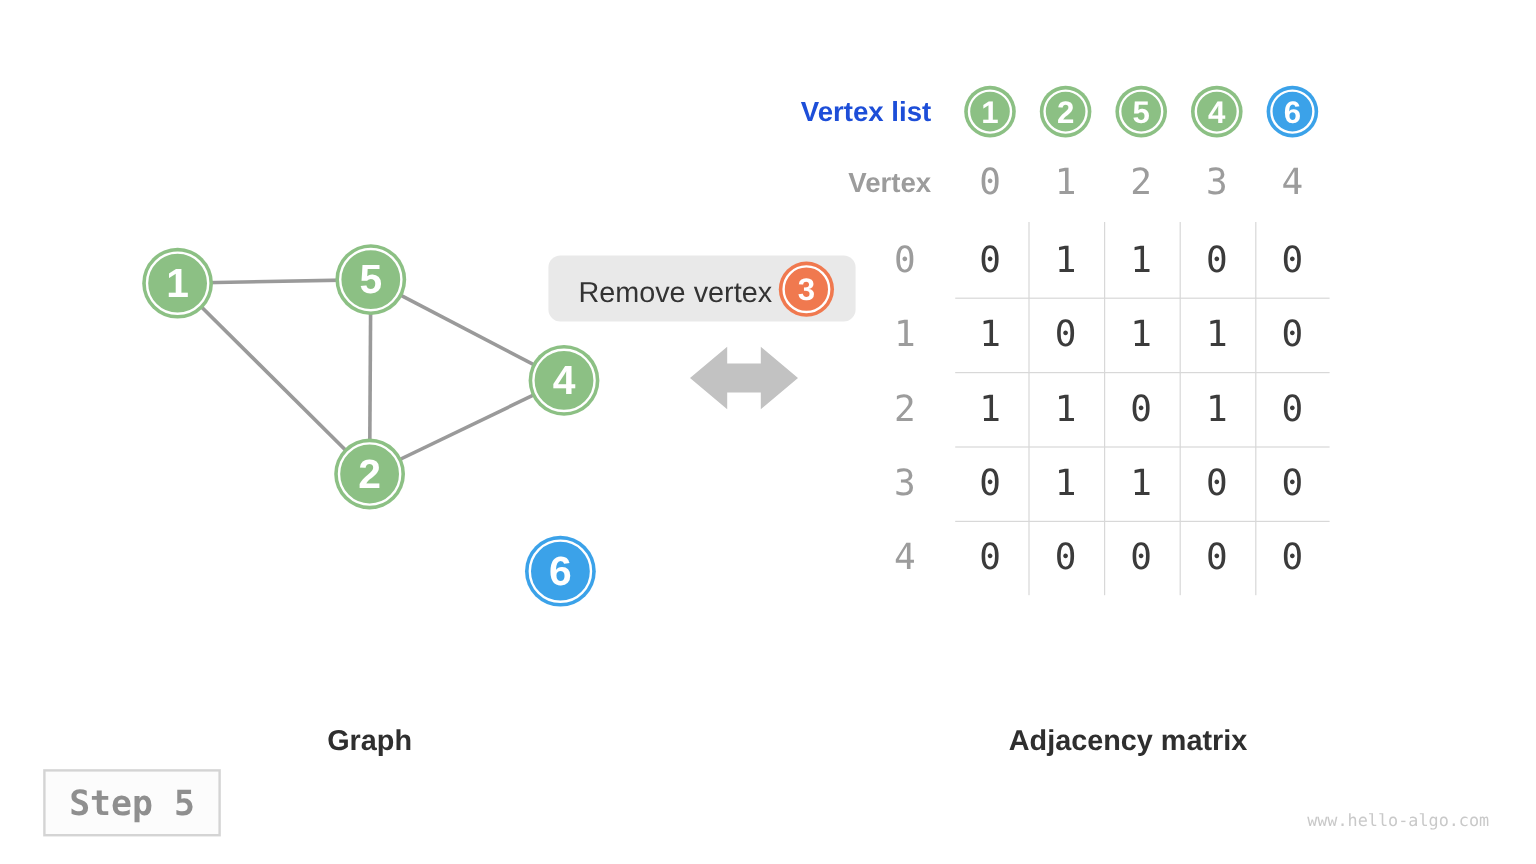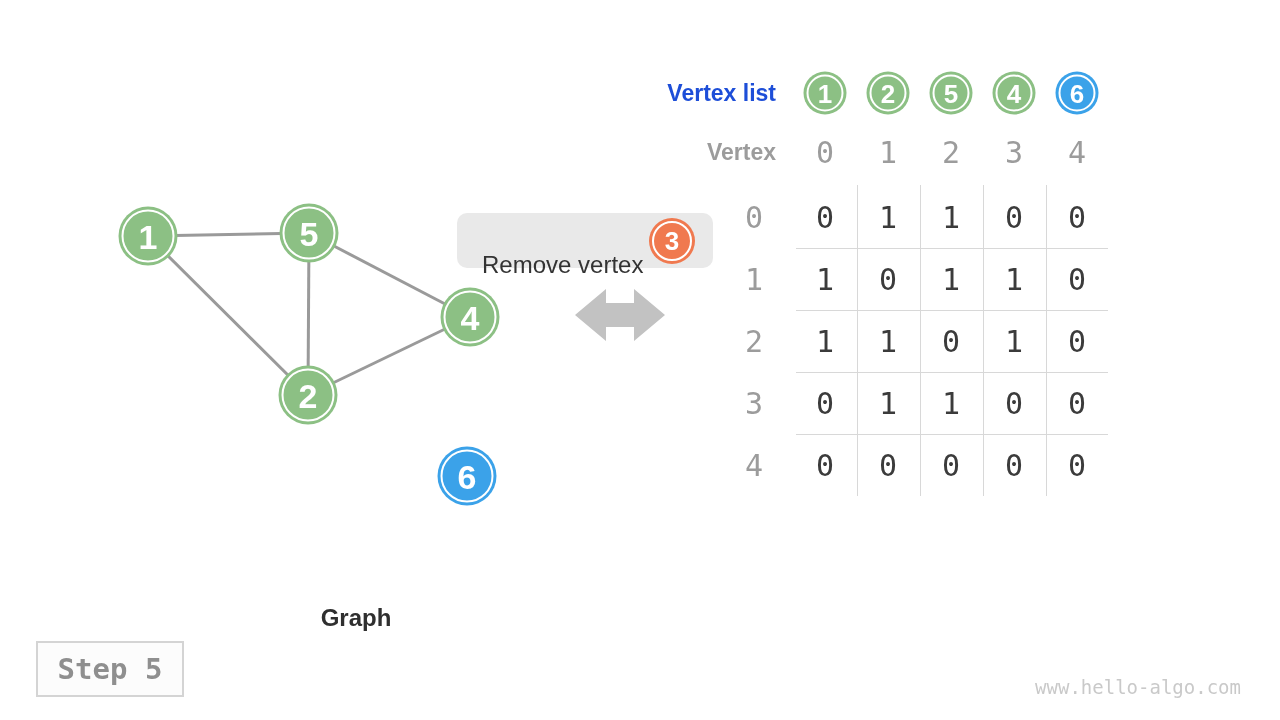--- a/index.html
+++ b/index.html
@@ -17,48 +17,48 @@
   }
   .cell{
     position:absolute;transform:translate(-50%,-50%);
     font-family:"DejaVu Sans Mono","Liberation Mono",monospace;
     font-size:30px;white-space:nowrap;line-height:1.1;
   }
   .gline{position:absolute;background:#d8d8d8;}
   
   .title{
     position:absolute;transform:translateX(-50%);
-    font-size:24px;font-weight:bold;color:#2f2f2f;white-space:nowrap;margin-left:48px;
+    font-size:24px;font-weight:bold;color:#2f2f2f;white-space:nowrap;
   }
   .side-label{
     position:absolute;text-align:right;font-weight:bold;font-size:23px;
     white-space:nowrap;line-height:27px;
   }
   
   #pill{
     position:absolute;left:457px;top:213px;width:256px;height:55px;
     background:#e9e9e9;border-radius:10px;
   }
   #pill .pill-label{
     position:absolute;left:25px;top:0;height:64px;display:flex;align-items:center;
-    font-size:24px;color:#333333;white-space:nowrap;margin-top:20px;
+    font-size:24px;color:#333333;white-space:nowrap;
   }
   
   #step{
     position:absolute;left:36px;top:641px;width:148px;height:56px;
     box-sizing:border-box;border:2px solid #d4d4d4;border-radius:0;background:#fcfcfc;
     display:flex;align-items:center;justify-content:center;
     font-family:"DejaVu Sans Mono","Liberation Mono",monospace;
     font-weight:bold;font-size:29px;color:#8f8f8f;white-space:pre;
   }
   
   #watermark{
     position:absolute;right:39px;top:676px;
     font-family:"DejaVu Sans Mono","Liberation Mono",monospace;
-    font-size:19px;color:#c9c9c9;white-space:nowrap;
+    font-size:14px;color:#c9c9c9;white-space:nowrap;
   }
 </style>
 </head>
 <body>
 
 <div id="stage">
 
   <svg id="graph-svg" class="abs" style="left:0;top:0" width="560" height="560">
       <line x1="148" y1="236" x2="309" y2="233" stroke="#9A9A9A" stroke-width="3"></line>
       <line x1="148" y1="236" x2="308" y2="395" stroke="#9A9A9A" stroke-width="3"></line>
@@ -76,20 +76,21 @@
     </div>
 
   <svg class="abs" style="left:570px;top:284px" width="100" height="62" viewBox="0 0 100 62">
     <polygon points="5,31 36,5 36,19 64,19 64,5 95,31 64,57 64,43 36,43 36,57" fill="#C2C2C2"></polygon>
   </svg>
 
   <div class="side-label" style="right:504px;top:80px;color:#1d4ed8">Vertex list</div>
   <div class="side-label" style="right:504px;top:139px;color:#9c9c9c">Vertex</div>
 
   <div class="title" style="left:308px;top:604px">Graph</div>
+  <div class="title" style="left:940px;top:604px">Adjacency matrix</div>
 
   <div id="step">Step 5</div>
 
   <div id="watermark">www.hello-algo.com</div>
 
 <div class="circ" style="left: 148px; top: 236px; width: 59px; height: 59px; background: rgb(140, 192, 132);">
       <div class="ring"></div>
       <div class="cnum" style="font-size: 34px;">1</div>
     </div>
     <div class="circ" style="left: 309px; top: 233px; width: 59px; height: 59px; background: rgb(140, 192, 132);">

